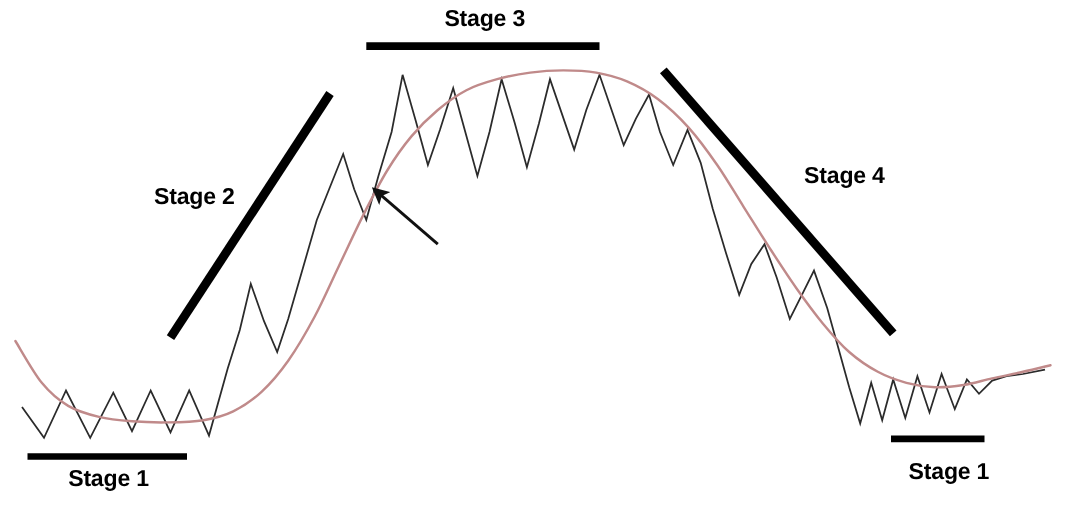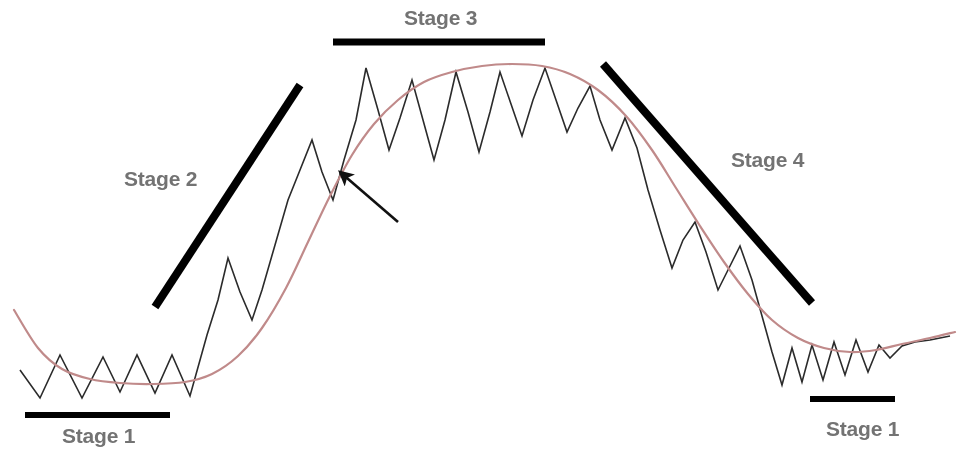--- a/index.html
+++ b/index.html
@@ -21,33 +21,33 @@
     position: absolute;
     top: 0;
     left: 0;
     width: 972px;
     height: 460px;
   }
   .chart-label {
     position: absolute;
     font-family: "Liberation Sans", sans-serif;
     font-weight: bold;
-    color: #737373;
+    color: #000000;
     white-space: nowrap;
     letter-spacing: -0.2px;
   }
   .stage-label {
     font-size: 21px;
   }
   #label-stage-1-left {
     left: 62px;
     top: 424px;
   }
   #label-stage-2 {
-    left: 124px;
+    left: 140px;
     top: 167px;
   }
   #label-stage-3 {
     left: 404px;
     top: 6px;
   }
   #label-stage-4 {
     left: 731px;
     top: 148px;
   }

